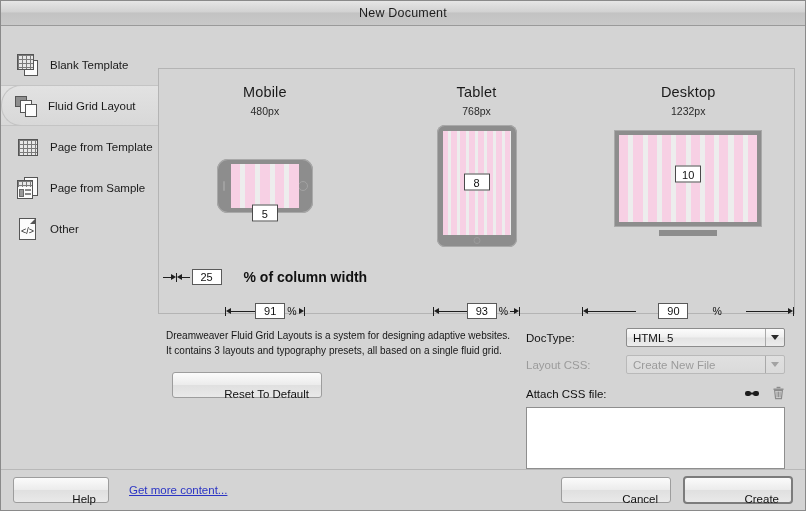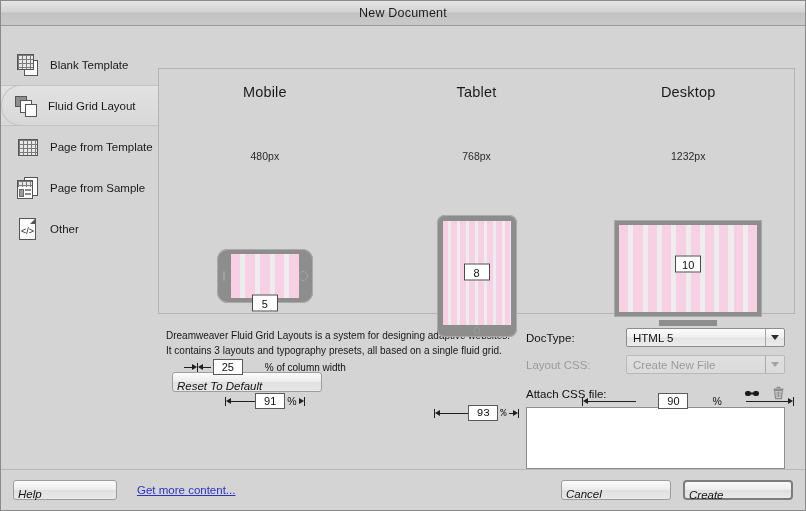--- a/index.html
+++ b/index.html
@@ -137,21 +137,20 @@
   .devices {
     display: flex;
     height: 100%;
   }
   .device-col {
     flex: 1 1 0;
     position: relative;
     display: flex;
     flex-direction: column;
     align-items: center;
-    gap: 45px;
   }
   .dev-title {
     margin-top: 15px;
     font-size: 14.5px;
     color: #1a1a1a;
     letter-spacing: .2px;
   }
   .dev-sub {
     margin-top: 5px;
     font-size: 10.5px;
@@ -287,21 +286,21 @@
     left: 0;
     width: 100%;
     display: flex;
     align-items: center;
     justify-content: center;
     font-size: 10.5px;
     color: #111;
   }
   .meas-gutter { top: 152px; }
   .meas-width-mobile { top: 186px; }
-  .meas-width-tablet { top: 198px; font-family: Liberation Mono, monospace; }
+  .meas-width-tablet { top: 186px; }
   .meas-width-desktop { top: 186px; justify-content: space-between; }
   .numbox {
     background: #ffffff;
     border: 1px solid #5a5a5a;
     height: 16px;
     line-height: 15px;
     min-width: 30px;
     text-align: center;
     font-size: 11px;
     padding: 0 3px;
@@ -323,21 +322,21 @@
     background: #1f1f1f;
   }
   .arrow-left, .arrow-right {
     width: 0; height: 0;
     border-top: 3.5px solid transparent;
     border-bottom: 3.5px solid transparent;
   }
   .arrow-left  { border-right: 5px solid #1f1f1f; }
   .arrow-right { border-left: 5px solid #1f1f1f; }
   .pct { margin: 0 2px; font-size: 10.5px; }
-  .unit-label { margin-left: 22px; font-size: 10px; }
+  .unit-label { margin-left: 22px; font-size: 14px; font-weight: bold; }
   
   .lower {
     display: flex;
     margin-top: 14px;
     padding-left: 0;
   }
   .lower-left {
     width: 368px;
     flex: 0 0 368px;
     padding-left: 8px;
@@ -350,26 +349,25 @@
     width: 345px;
   }
   .btn {
     background: linear-gradient(to bottom, #fbfbfb 0%, #ececec 48%, #e0e0e0 52%, #e9e9e9 100%);
     border: 1px solid #9d9d9d;
     border-radius: 3px;
     font-size: 11.5px;
     color: #111;
     height: 20px;
     line-height: 18px;
-    text-align: left;
+    text-align: right;
     box-sizing: border-box;
     cursor: default;
     font-family: "Liberation Sans", sans-serif;
-    padding: 4px;
-    font-style: italic;
+    padding: 12px;
   }
   .btn.default {
     border: 2px solid #7c7c7c;
     border-radius: 4px;
   }
   .reset-btn {
     width: 150px;
     margin-top: 14px;
     margin-left: 6px;
   }
@@ -450,21 +448,21 @@
   .footer {
     height: 41px;
     flex: 0 0 41px;
     border-top: 1px solid #b8b8b8;
     display: flex;
     align-items: center;
     padding: 0 12px;
     box-sizing: border-box;
     background: #d4d4d4;
   }
-  .footer .help-btn { width: 104px; }
+  .footer .help-btn { width: 96px; }
   .footer .pref-btn { width: 100px; margin-left: 22px; }
   .footer .link {
     margin-left: 20px;
     color: #2b34c4;
     text-decoration: underline;
     font-size: 11.5px;
     cursor: pointer;
   }
   .footer .spacer { flex: 1 1 auto; }
   .footer .cancel-btn { width: 110px; }

